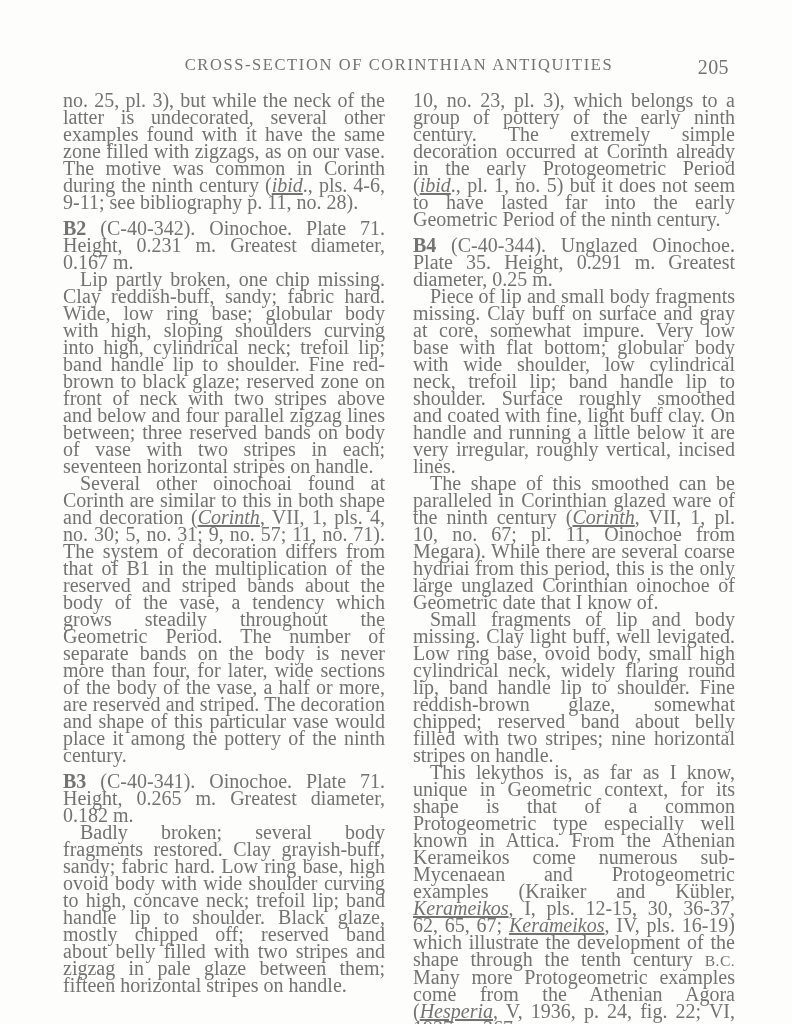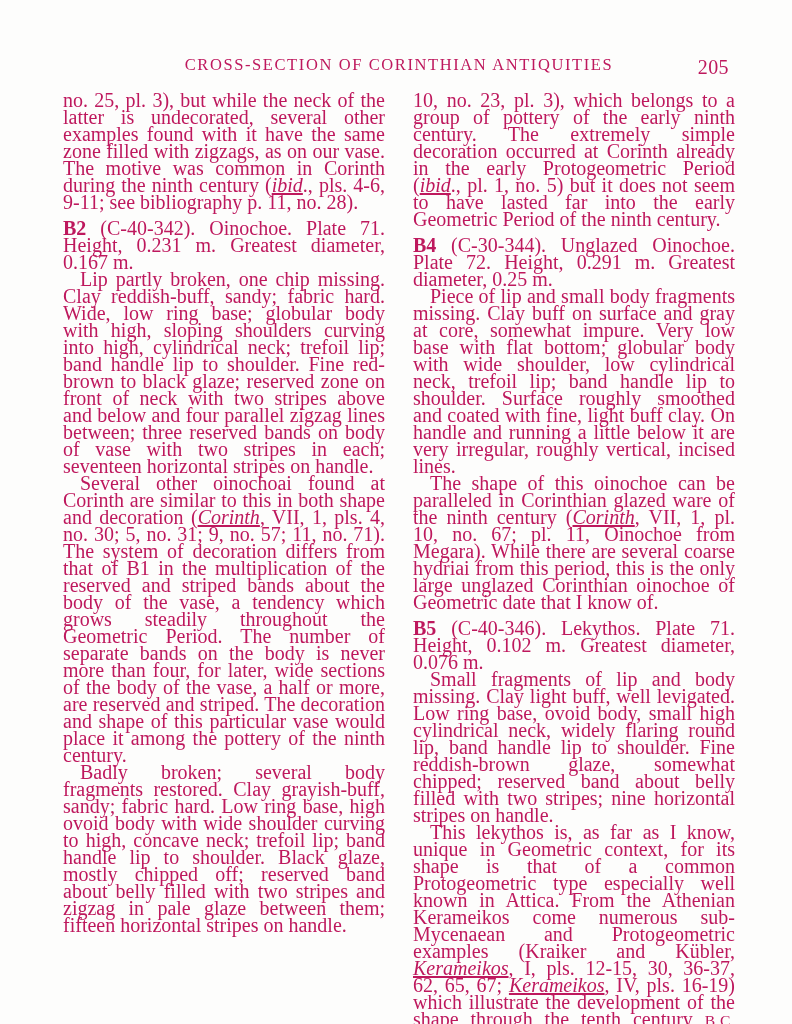--- a/index.html
+++ b/index.html
@@ -6,21 +6,21 @@
     margin: 0;
     padding: 0;
     background: #ffffff;
   }
   .page {
     width: 792px;
     height: 1024px;
     box-sizing: border-box;
     position: relative;
     background: #fdfdfc;
-    color: #be185d;
+    color: #737373;
     font-family: "Liberation Serif", serif;
     padding: 55px 57px 0 63px;
     overflow: hidden;
   }
   .page-header {
     position: relative;
     height: 20px;
   }
   .running-title {
     text-align: center;
@@ -66,25 +66,25 @@
   <header class="page-header">
     <div class="running-title">CROSS-SECTION OF CORINTHIAN ANTIQUITIES</div>
     <div class="page-number">205</div>
   </header>
   <main class="columns">
     <div class="column">
         <p class="continuation"><span>no. 25, pl. 3), but while the neck of the latter is undecorated, several other examples found with it have the same zone filled with zigzags, as on our vase.  The motive was common in Corinth during the ninth century (</span><span class="i">ibid</span><span>., pls. 4-6, 9-11; see bibliography p. 11, no. 28).</span></p>
         <p class="entry"><span class="b">B2</span><span> (C-40-342).  Oinochoe.  Plate 71.  Height, 0.231 m.  Greatest diameter, 0.167 m.</span></p>
         <p class="indented"><span>Lip partly broken, one chip missing.  Clay reddish-buff, sandy; fabric hard.  Wide, low ring base; globular body with high, sloping shoulders curving into high, cylindrical neck; trefoil lip; band handle lip to shoulder.  Fine red-brown to black glaze; reserved zone on front of neck with two stripes above and below and four parallel zigzag lines between; three reserved bands on body of vase with two stripes in each; seventeen horizontal stripes on handle.</span></p>
         <p class="indented"><span>Several other oinochoai found at Corinth are similar to this in both shape and decoration (</span><span class="i">Corinth</span><span>, VII, 1, pls. 4, no. 30; 5, no. 31; 9, no. 57; 11, no. 71).  The system of decoration differs from that of B1 in the multiplication of the reserved and striped bands about the body of the vase, a tendency which grows steadily throughout the Geometric Period.  The number of separate bands on the body is never more than four, for later, wide sections of the body of the vase, a half or more, are reserved and striped.  The decoration and shape of this particular vase would place it among the pottery of the ninth century.</span></p>
+        <p class="entry"><span class="b">B3</span><span> (C-40-341).  Oinochoe.  Plate 71.  Height, 0.265 m.  Greatest diameter, 0.182 m.</span></p>
         <p class="indented"><span>Badly broken; several body fragments restored.  Clay grayish-buff, sandy; fabric hard.  Low ring base, high ovoid body with wide shoulder curving to high, concave neck; trefoil lip; band handle lip to shoulder.  Black glaze, mostly chipped off; reserved band about belly filled with two stripes and zigzag in pale glaze between them; fifteen horizontal stripes on handle.</span></p>
       </div>
     <div class="column">
         <p class="continuation"><span>10, no. 23, pl. 3), which belongs to a group of pottery of the early ninth century.  The extremely simple decoration occurred at Corinth already in the early Protogeometric Period (</span><span class="i">ibid</span><span>., pl. 1, no. 5) but it does not seem to have lasted far into the early Geometric Period of the ninth century.</span></p>
-        <p class="entry"><span class="b">B4</span><span> (C-30-344).  Unglazed Oinochoe.  Plate 72. Height, 0.291 m.  Greatest diameter, 0.25 m.</span></p>
+        <p class="entry"><span class="b">B4</span><span> (C-40-344).  Unglazed Oinochoe.  Plate 35. Height, 0.291 m.  Greatest diameter, 0.25 m.</span></p>
         <p class="indented"><span>Piece of lip and small body fragments missing. Clay buff on surface and gray at core, somewhat impure.  Very low base with flat bottom; globular body with wide shoulder, low cylindrical neck, trefoil lip; band handle lip to shoulder. Surface roughly smoothed and coated with fine, light buff clay.  On handle and running a little below it are very irregular, roughly vertical, incised lines.</span></p>
-        <p class="indented"><span>The shape of this oinochoe can be paralleled in Corinthian glazed ware of the ninth century (</span><span class="i">Corinth</span><span>, VII, 1, pl. 10, no. 67; pl. 11, Oinochoe from Megara).  While there are several coarse hydriai from this period, this is the only large unglazed Corinthian oinochoe of Geometric date that I know of.</span></p>
-        <p class="entry"><span class="b">B5</span><span> (C-40-346).  Lekythos.  Plate 71.  Height, 0.102 m.  Greatest diameter, 0.076 m.</span></p>
+        <p class="indented"><span>The shape of this smoothed can be paralleled in Corinthian glazed ware of the ninth century (</span><span class="i">Corinth</span><span>, VII, 1, pl. 10, no. 67; pl. 11, Oinochoe from Megara).  While there are several coarse hydriai from this period, this is the only large unglazed Corinthian oinochoe of Geometric date that I know of.</span></p>
         <p class="indented"><span>Small fragments of lip and body missing. Clay light buff, well levigated.  Low ring base, ovoid body, small high cylindrical neck, widely flaring round lip, band handle lip to shoulder. Fine reddish-brown glaze, somewhat chipped; reserved band about belly filled with two stripes; nine horizontal stripes on handle.</span></p>
         <p class="indented"><span>This lekythos is, as far as I know, unique in Geometric context, for its shape is that of a common Protogeometric type especially well known in Attica.  From the Athenian Kerameikos come numerous sub-Mycenaean and Protogeometric examples (Kraiker and Kübler, </span><span class="i">Kerameikos</span><span>, I, pls. 12-15, 30, 36-37, 62, 65, 67; </span><span class="i">Kerameikos</span><span>, IV, pls. 16-19) which illustrate the development of the shape through the tenth century </span><span class="sc">B.C.</span><span>  Many more Protogeometric examples come from the Athenian Agora (</span><span class="i">Hesperia</span><span>, V, 1936, p. 24, fig. 22; VI, 1937, p. 367,</span></p>
       </div>
   </main>
 </div>
 
 </body></html>

